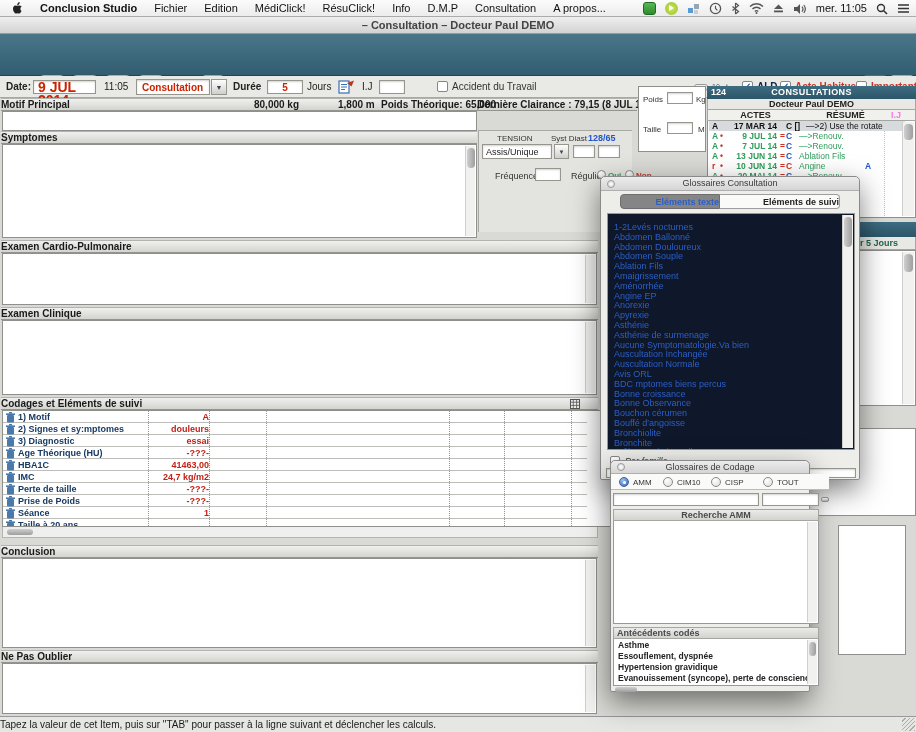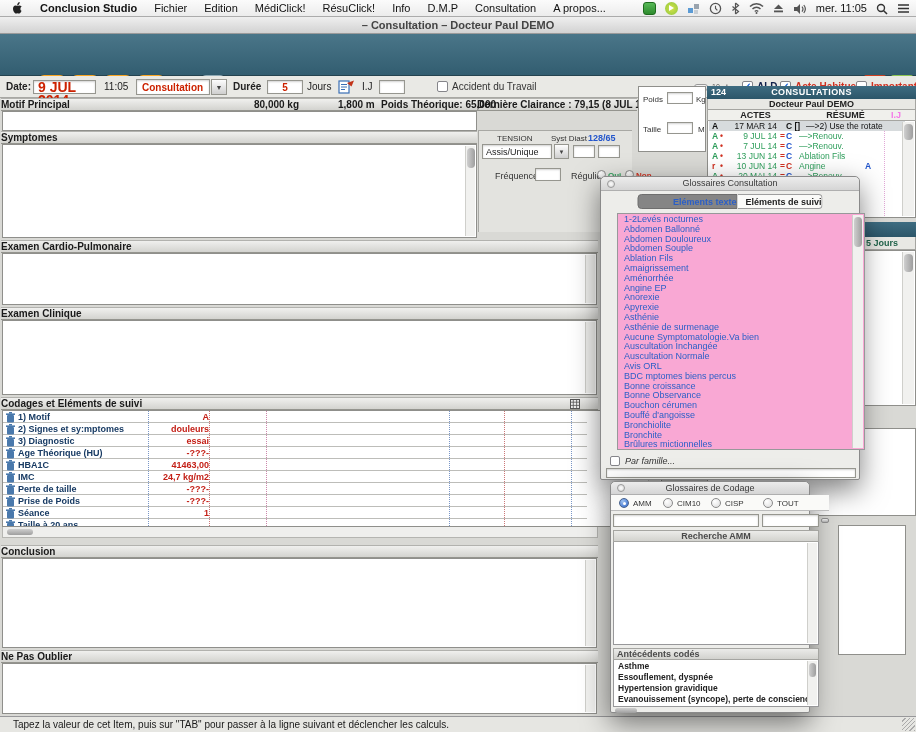--- a/index.html
+++ b/index.html
@@ -46,21 +46,21 @@
   #tension{left:478px;top:130px;width:154px;height:102px;background:#E3E3DF;
            border-left:1px solid #A8A8A4;border-top:1px solid #A8A8A4;font-size:8px}
   .radio{position:absolute;width:9px;height:9px;border-radius:50%;border:1px solid #8A8A8A;
          background:radial-gradient(circle at 35% 30%,#FFF,#D8D8D8)}
   
   .teal-hdr{position:absolute;background:linear-gradient(#3E6C81,#2C5669);color:#FFF;font-weight:bold}
   #consults{left:707px;top:86px;width:209px;height:132px;background:#FFF;border:1px solid #8F8F8B;font-size:8.5px}
   .c-row{position:absolute;left:1px;width:196px;height:10px;line-height:10px}
   .cr-s{position:absolute;left:3px;color:#2E9E5B;font-weight:bold}
   .cr-b{position:absolute;left:11px;color:#D03020;font-weight:bold}
-  .cr-d{position:absolute;left:15px;width:53px;text-align:right;color:#2E9E5B;font-weight:normal}
+  .cr-d{position:absolute;left:15px;width:53px;text-align:right;color:#2E9E5B;font-weight:bold}
   .cr-eq{position:absolute;left:71px;color:#D03020;font-weight:bold}
   .cr-c{position:absolute;left:77px;color:#2255CC;font-weight:bold}
   .cr-r{position:absolute;left:90px;color:#2E9E5B;white-space:nowrap}
   .cr-ij{position:absolute;left:156px;color:#2255CC;font-weight:bold}
   .c-row.sel{background:#D7DBDD}
   .c-row.sel span{color:#111}
   .c-row.redc .cr-s,.c-row.redc .cr-c{color:#D03020}
   
   #ktable{left:2px;top:410px;width:660px;height:117px;background:#FFF;border:1px solid #8F8F8B;overflow:hidden}
   .k-row{position:absolute;left:0;width:584px;height:12px;border-bottom:1px solid #BDBDB9;font-size:9px;line-height:12px}
@@ -78,21 +78,21 @@
   .tab{height:15px;line-height:15px;text-align:right;font-size:9px;font-weight:bold}
   .pradio{position:absolute;width:10px;height:10px;border-radius:50%;border:1px solid #8A8A8A;
           background:radial-gradient(circle at 35% 30%,#FFF,#DCDCDC)}
   .pradio.sel{background:radial-gradient(circle at 35% 30%,#9CC0F0,#2E66C9);border-color:#47618C}
   .pradio.sel::after{content:"";position:absolute;left:3px;top:3px;width:3px;height:3px;border-radius:50%;background:#FFF}
   .gray-hdr{position:absolute;background:linear-gradient(#EBEBE9,#D2D2CE);border:1px solid #A5A5A1;
             font-size:9px;font-weight:bold;color:#4A4A4A}
   .ant-item{font-size:8.5px;line-height:11px;color:#222;padding-left:4px;font-weight:bold;white-space:nowrap}
   
   #statusbar{left:0;top:716px;width:916px;height:16px;background:#E6E6E2;border-top:1px solid #98989A;
-             font-size:10px;line-height:15px;padding-left:13px;color:#1A1A1A}
+             font-size:10px;line-height:15px;padding-left:0;color:#1A1A1A}
   .grip{position:absolute;right:1px;bottom:1px;width:13px;height:13px;
         background:repeating-linear-gradient(135deg,transparent,transparent 2px,#AAA 2px,#AAA 3px)}
   .mini-ic{display:inline-block;vertical-align:middle}
 </style>
 </head>
 <body>
 
 <div id="screen">
 
   <div id="menubar" class="abs">
@@ -494,23 +494,23 @@
   <div class="abs" style="left:707px;top:428px;width:209px;height:88px;background:#FFF;border:1px solid #8F8F8B"></div>
   <div class="abs" style="left:838px;top:525px;width:68px;height:130px;background:#FFF;border:1px solid #8F8F8B"></div>
 
   <div class="popup" style="left:600px;top:176px;width:260px;height:304px;z-index:20">
     <div class="pop-title">
       <span class="winclose"></span>
       <span>Glossaires Consultation</span>
     </div>
     <div class="abs" style="left:50%;top:17px;transform:translateX(-50%);display:flex">
       <div class="tab" style="width:100px;background:#858585;color:#2B5FC7;border:1px solid #6E6E6E;border-radius:4px 0 0 4px"><span>Eléments texte</span></div>
-      <div class="tab" style="width:85px;background:#FAFAF8;color:#222;border:1px solid #9E9E9E;border-left:none;border-radius:0 4px 4px 0"><span>Eléments de suivi</span></div>
-    </div>
-    <div class="abs" style="left:16px;top:36px;width:248px;height:237px;background:#f9a8d4;border:1px solid #98989A;padding-top:1px;overflow:hidden">
+      <div class="tab" style="width:120px;background:#FAFAF8;color:#222;border:1px solid #9E9E9E;border-left:none;border-radius:0 4px 4px 0"><span>Eléments de suivi</span></div>
+    </div>
+    <div class="abs" style="left:6px;top:36px;width:248px;height:237px;background:#0f172a;border:1px solid #98989A;padding-top:9px;overflow:hidden">
       <div class="g-item">1-2Levés nocturnes</div>
       <div class="g-item">Abdomen Ballonné</div>
       <div class="g-item">Abdomen Douloureux</div>
       <div class="g-item">Abdomen Souple</div>
       <div class="g-item">Ablation Fils</div>
       <div class="g-item">Amaigrissement</div>
       <div class="g-item">Aménorrhée</div>
       <div class="g-item">Angine EP</div>
       <div class="g-item">Anorexie</div>
       <div class="g-item">Apyrexie</div>
@@ -530,21 +530,21 @@
       <div class="g-item">Brûlures mictionnelles</div>
       <div class="sstrip" style="width:11px">
           <span class="thumb" style="top:2px;height:30px"></span>
         </div>
     </div>
     <span class="cb" style="left:9px;top:279px;width:10px;height:10px"></span>
     <span class="abs" style="left:24px;top:279px;font-size:9px;font-style:italic;color:#333">Par famille...</span>
     <span class="fld" style="left:5px;top:291px;width:250px;height:10px"></span>
   </div>
 
-  <div class="popup" style="left:610px;top:481px;width:200px;height:232px;z-index:21">
+  <div class="popup" style="left:610px;top:460px;width:200px;height:232px;z-index:21">
     <div class="pop-title" style="height:13px">
       <span class="winclose" style="top:2px"></span>
       <span>Glossaires de Codage</span>
     </div>
     <div class="abs" style="left:0;top:13px;width:218px;height:16px;background:#FAFAF8;border-bottom:1px solid #BBB">
       <span class="pradio sel" style="left:8px;top:3px"></span>
       <span class="abs" style="left:22px;top:4px;font-size:8px;color:#333">AMM</span>
       <span class="pradio" style="left:52px;top:3px"></span>
       <span class="abs" style="left:66px;top:4px;font-size:8px;color:#333">CIM10</span>
       <span class="pradio" style="left:100px;top:3px"></span>

